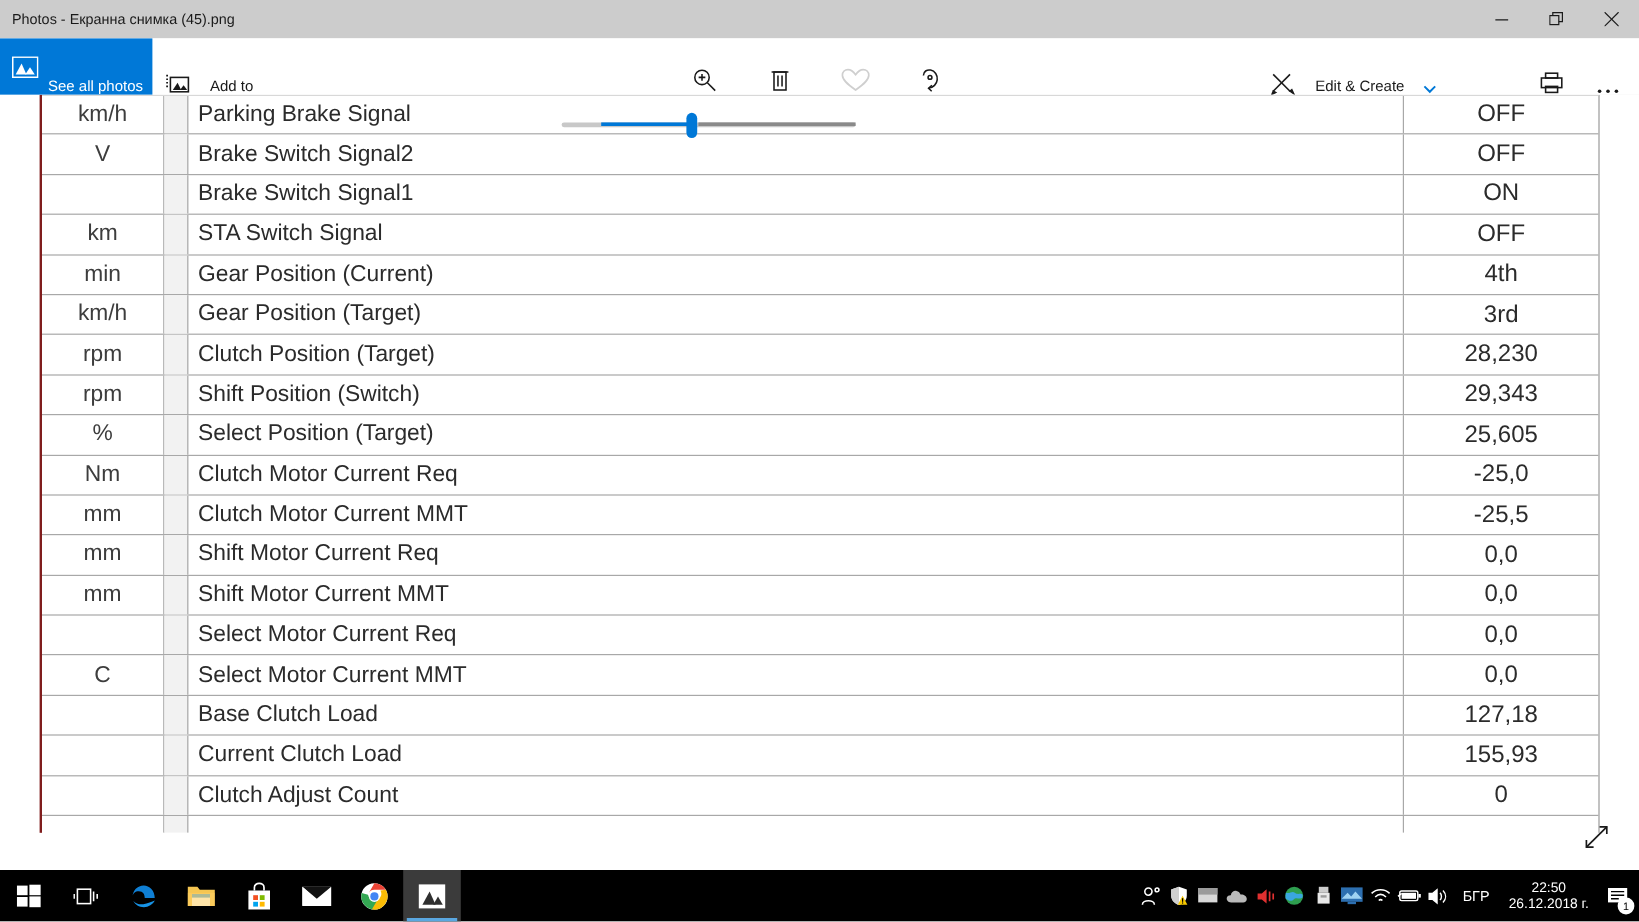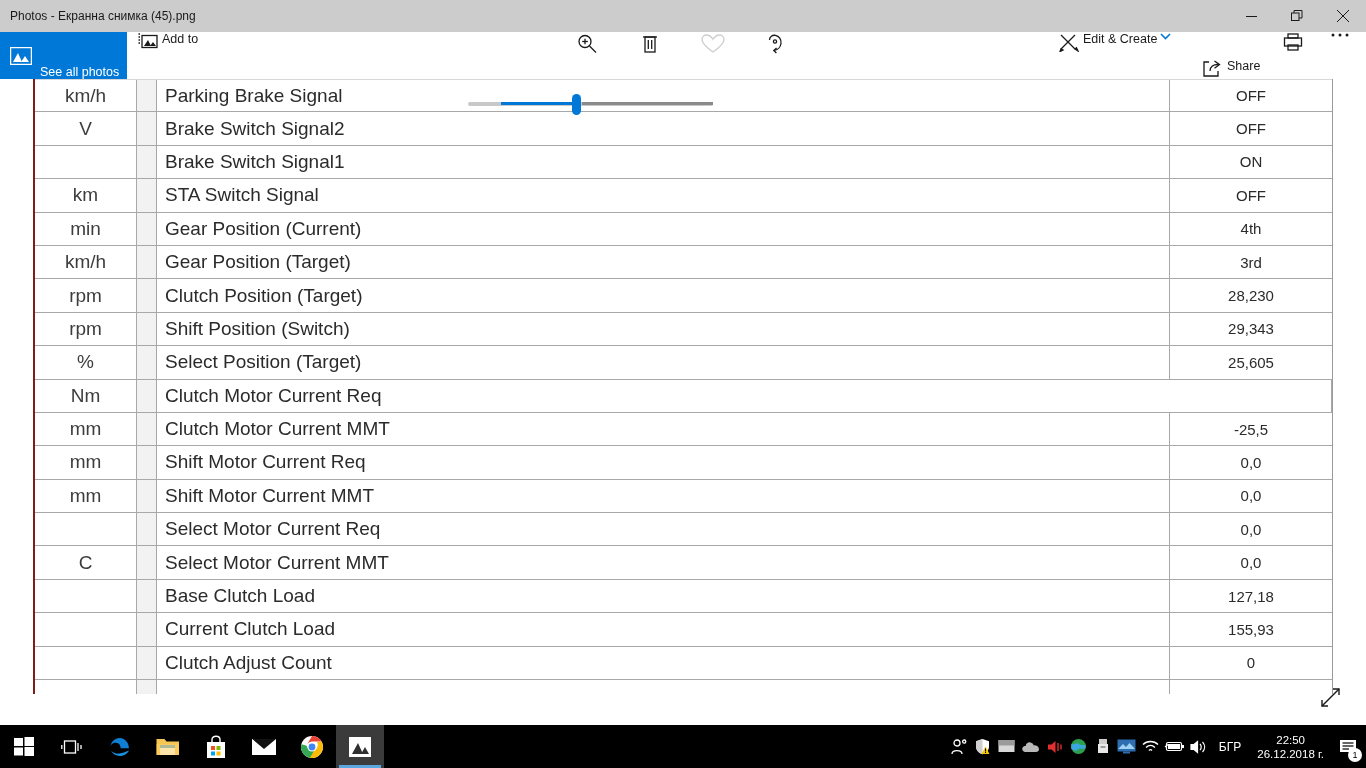--- a/index.html
+++ b/index.html
@@ -36,21 +36,21 @@
   }
   .see-all {
     position: absolute; left: 0; top: 0; width: 127px; height: 47px;
     background: #0078d7; color: #ffffff;
     display: flex; align-items: center; gap: 8px; padding-left: 10px;
     box-sizing: border-box;
   }
   .see-all .label { font-size: 12.5px; margin-top: 33px; }
   .tb-item {
     position: absolute; top: 0; height: 47px;
-    display: flex; align-items: flex-start; gap: 3px;
+    display: flex; align-items: flex-end; gap: 16px;
     color: #1a1a1a; font-size: 12.5px;
   }
   .tb-icon { display: flex; align-items: center; justify-content: center; }
   .tb-icon svg { display: block; }
 
   
   .viewer {
     position: absolute; top: 79px; left: 0; width: 1366px; height: 646px;
     background: #ffffff; overflow: hidden;
   }
@@ -86,21 +86,21 @@
     display: flex; align-items: center;
     padding-left: 8px;
     font-size: 19px; color: #2b2b2b;
     border-right: 1px solid #a8a8a8;
     box-sizing: border-box;
     white-space: nowrap;
   }
   .cell-value {
     width: 162px; min-width: 162px;
     display: flex; align-items: center; justify-content: center;
-    font-size: 15px; color: #2b2b2b;
+    font-size: 20px; color: #2b2b2b;
     box-sizing: border-box;
   }
   .row.partial { height: 14px; overflow: hidden; border-bottom: none; }
   .row.partial .cell-unit,
   .row.partial .cell-label,
   .row.partial .cell-value { font-size: 19px; align-items: flex-start; }
 
   
   .zoom-slider {
     position: absolute; left: 468px; top: 95px; width: 245px; height: 18px;
@@ -363,20 +363,21 @@
         <div class="row">
           <div class="cell-unit">%</div>
           <div class="gutter"></div>
           <div class="cell-label">Select Position (Target)</div>
           <div class="cell-value">25,605</div>
         </div>
         <div class="row">
           <div class="cell-unit">Nm</div>
           <div class="gutter"></div>
           <div class="cell-label">Clutch Motor Current Req</div>
+          <div class="cell-value">-25,0</div>
         </div>
         <div class="row">
           <div class="cell-unit">mm</div>
           <div class="gutter"></div>
           <div class="cell-label">Clutch Motor Current MMT</div>
           <div class="cell-value">-25,5</div>
         </div>
         <div class="row">
           <div class="cell-unit">mm</div>
           <div class="gutter"></div>

